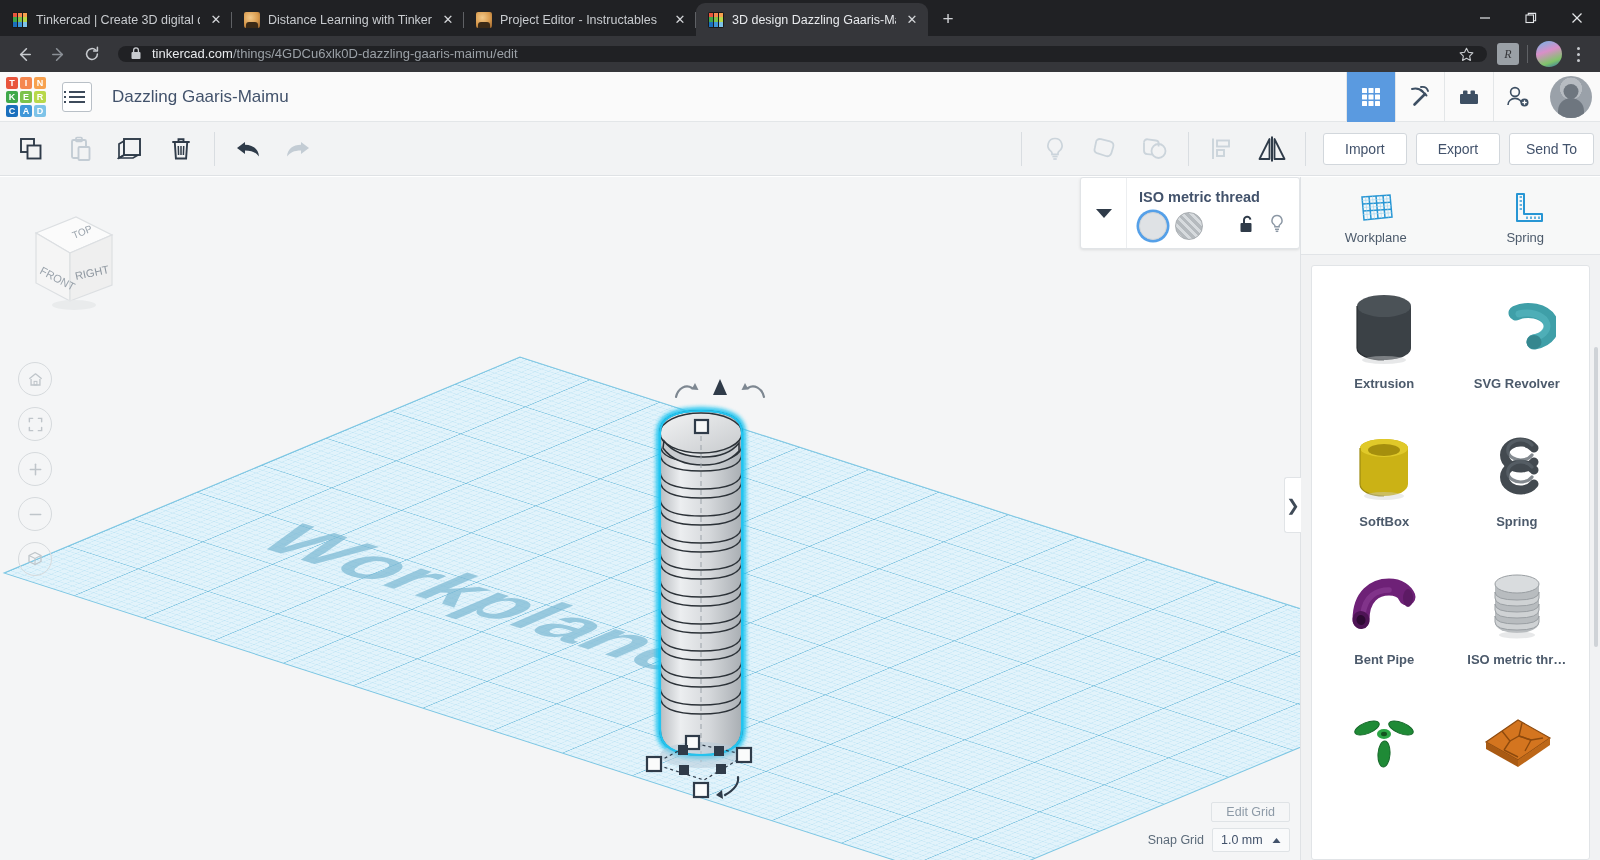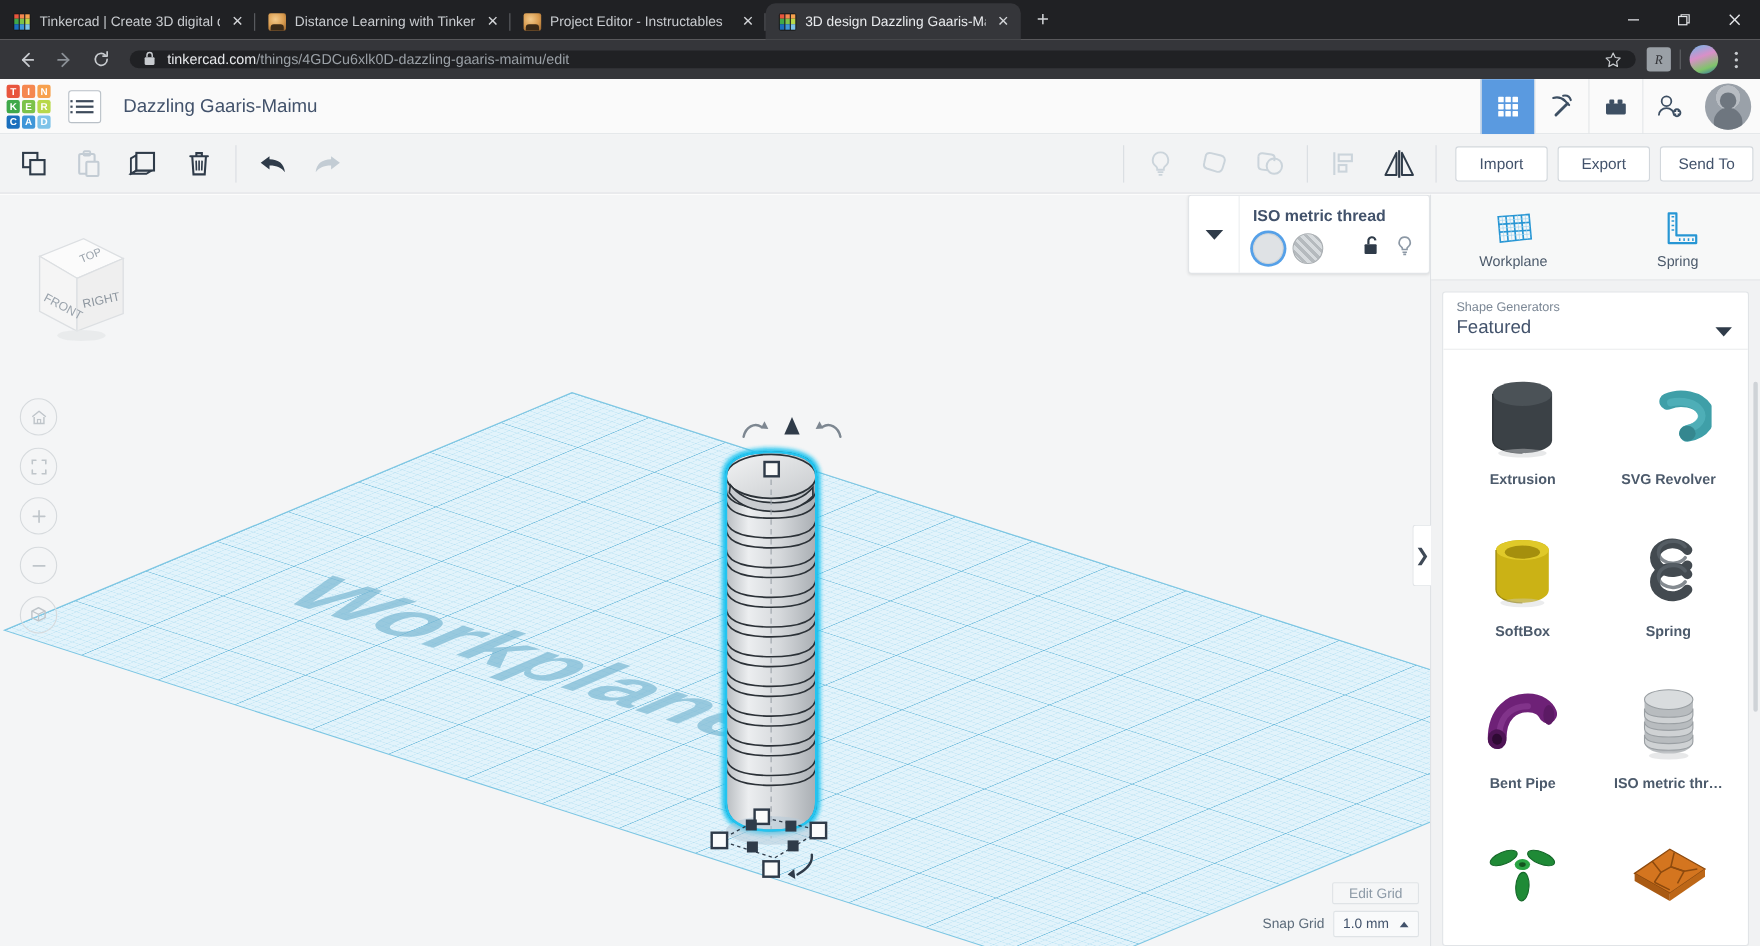--- a/index.html
+++ b/index.html
@@ -780,29 +780,20 @@
                   <line x1="25" y1="25.5" x2="25" y2="28"></line>
                 <line x1="29" y1="25.5" x2="29" y2="28"></line>
                   <line x1="33" y1="25.5" x2="33" y2="28"></line>
               </g>
             </svg>
             <span>Spring</span>
           </div>
         </div>
 
         <div class="rp-card">
-          <div class="rp-select">
-            <div class="lbl">Shape Generators</div>
-            <div class="val">Featured</div>
-            <span class="rp-caret2">
-              <svg width="16" height="11" viewBox="0 0 16 11">
-                  <path d="M0.5 1.5h15L8 10z" fill="#2f3b49"></path>
-                </svg>
-            </span>
-          </div>
 
           <div class="rp-grid">
 
             <div class="shape-cell">
               <div class="shape-thumb">
                 <svg width="78" height="80" viewBox="0 0 78 80">
                   <path d="M12 18v42c0 7 12 12 27 12s27-5 27-12V18z" fill="#3b4146"></path>
                   <ellipse cx="39" cy="18" rx="27" ry="11" fill="#4b5257"></ellipse>
                   <path d="M12 18v42c0 7 12 12 27 12" fill="none" stroke="#2a2f33" stroke-width="1.2"></path>
                   <ellipse cx="39" cy="72" rx="22" ry="4" fill="#c9ccce" opacity="0.45"></ellipse>

